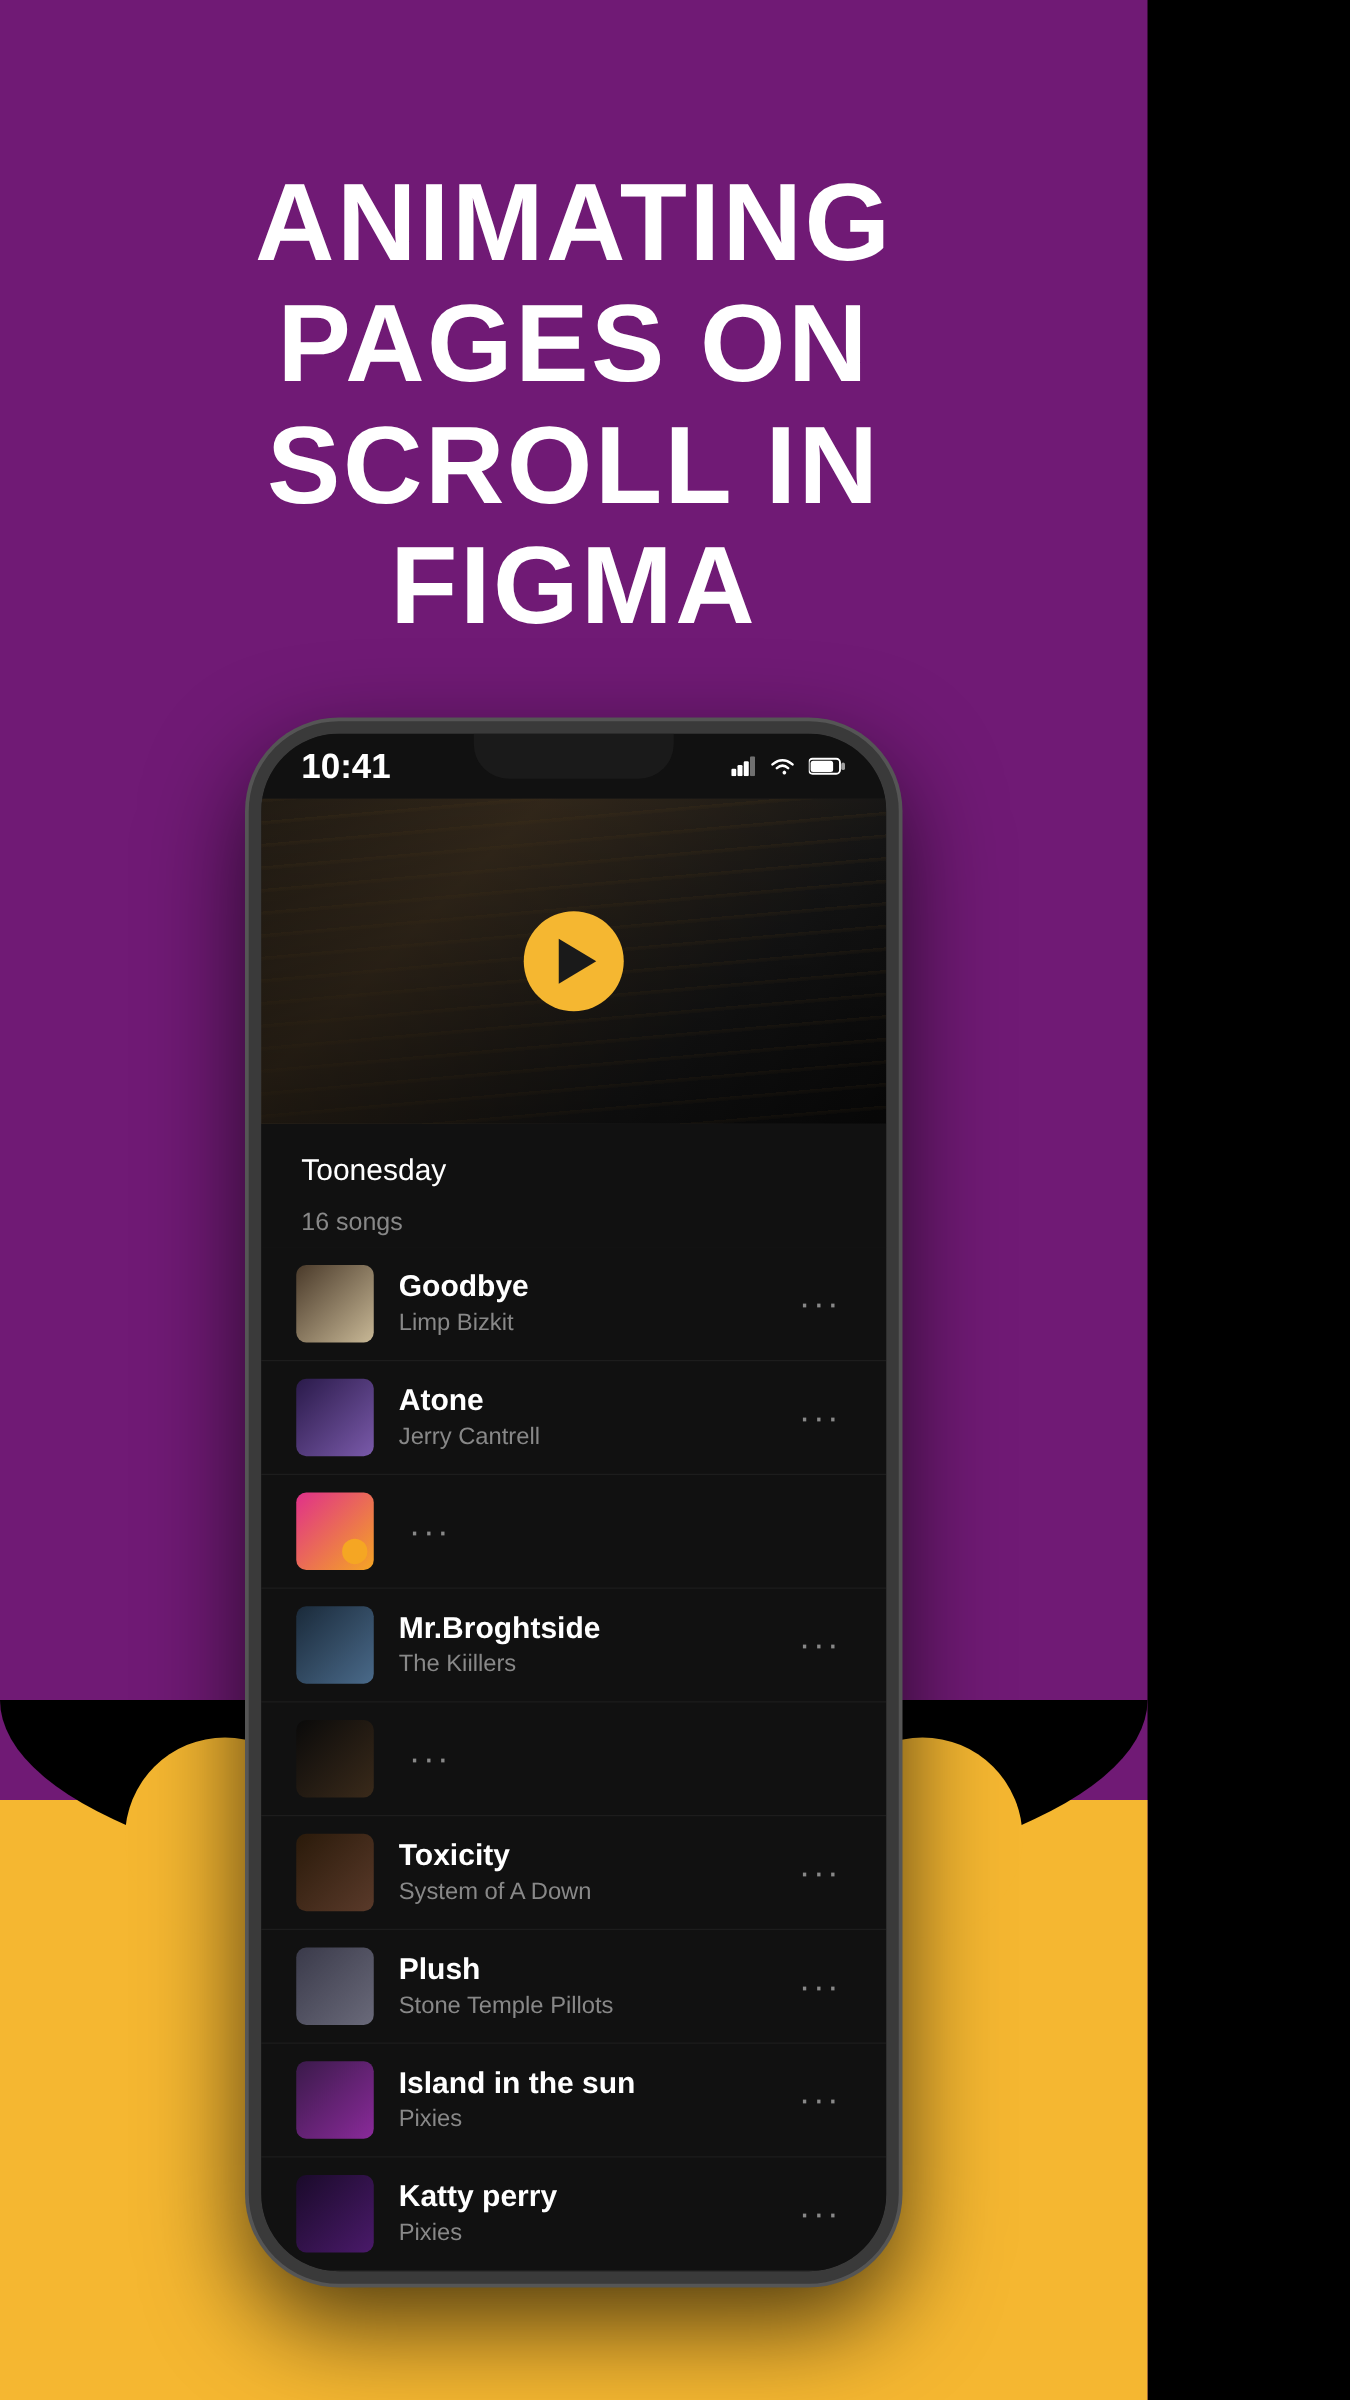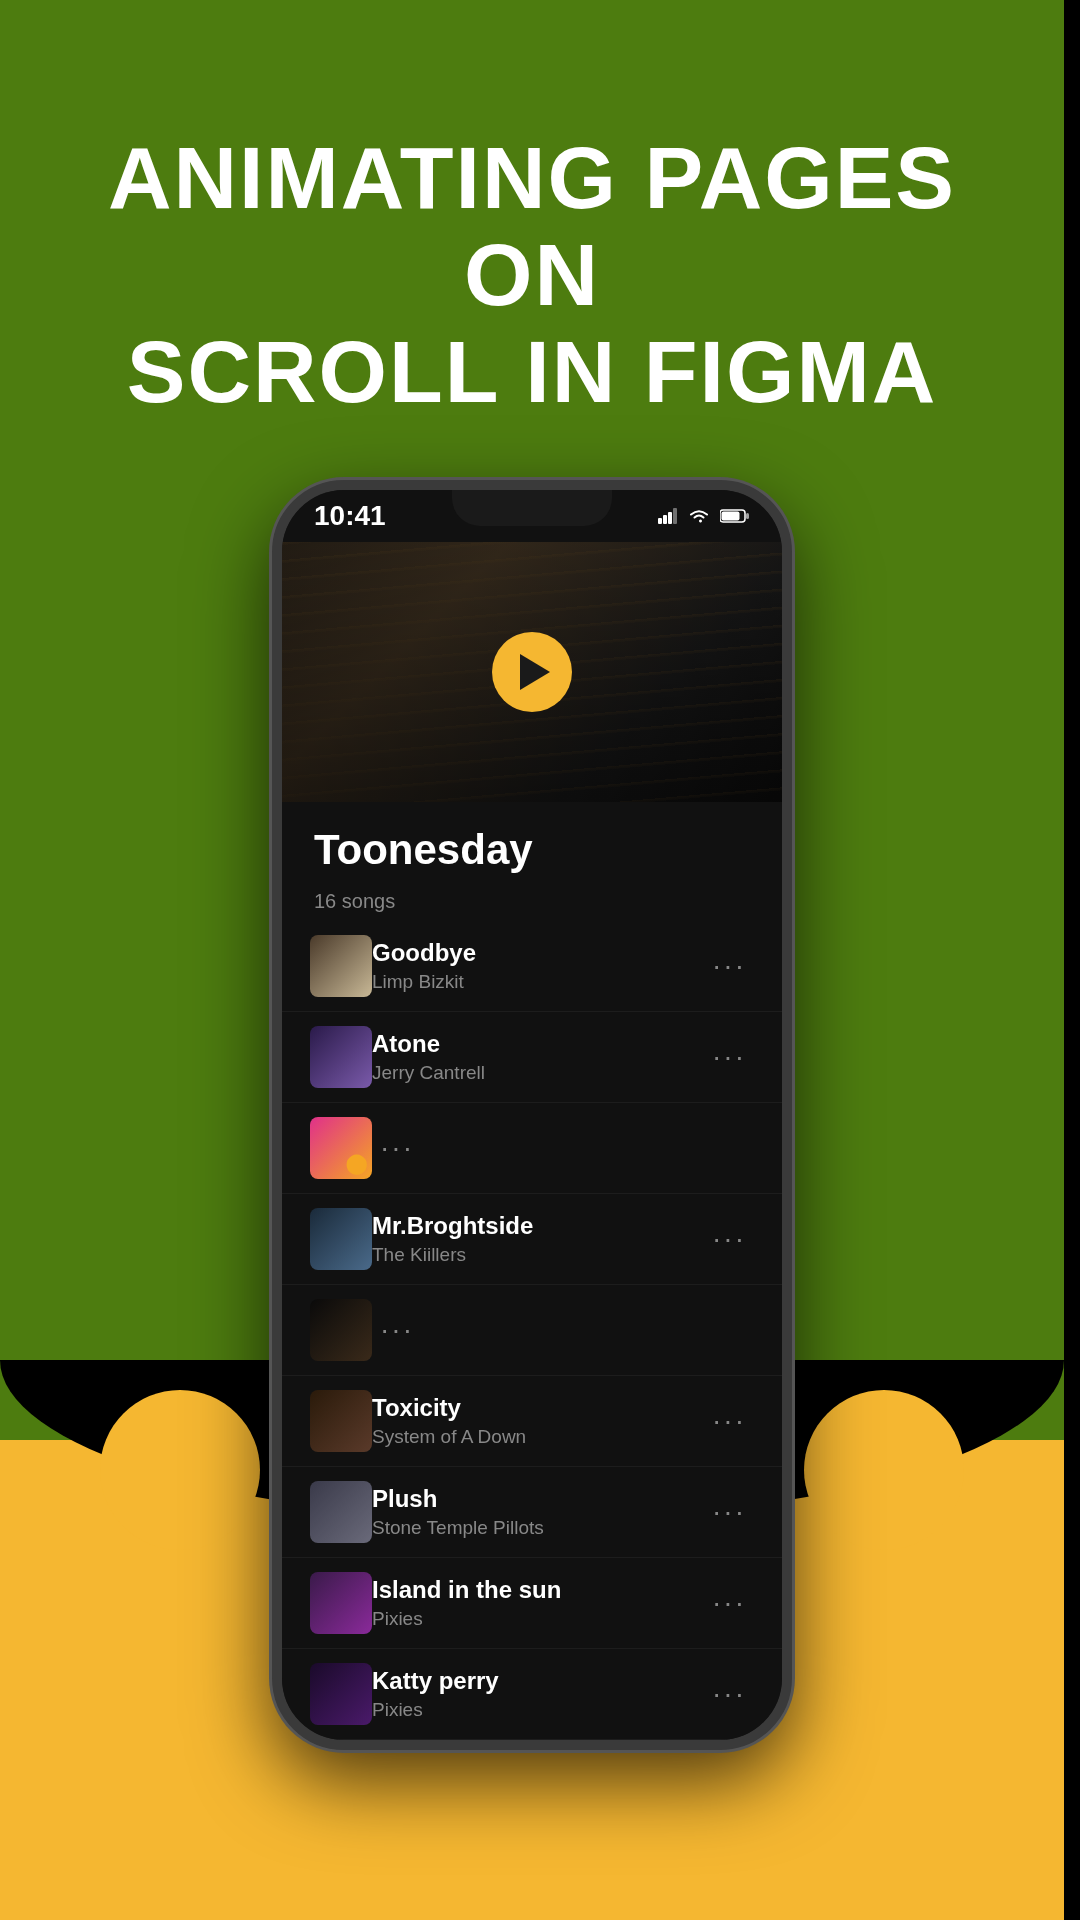--- a/index.html
+++ b/index.html
@@ -7,23 +7,23 @@
 
     body {
       width: 1080px;
       min-height: 1920px;
       background: #000;
       font-family: -apple-system, 'Helvetica Neue', Arial, sans-serif;
       overflow-x: hidden;
     }
 
     .page-background {
-      width: 1064px;
+      width: 918px;
       min-height: 1920px;
-      background: #4d7c0f;
+      background: #701a75;
       position: relative;
     }
 
     
     .yellow-bottom {
       position: absolute;
       bottom: 0;
       left: 0;
       width: 100%;
       height: 480px;
@@ -190,39 +190,40 @@
     }
 
     
     .playlist-info {
       background: #111;
       padding: 24px 32px 8px;
     }
 
     .playlist-name {
       color: #fff;
-      font-size: 42px;
-      font-weight: 700;
+      font-size: 24px;
+      font-weight: 400;
     }
 
     .playlist-count {
       color: #888;
       font-size: 20px;
       margin-top: 16px;
     }
 
     
     .song-list {
       background: #111;
     }
 
     .song-item {
       display: flex;
       align-items: center;
       padding: 14px 28px;
+      gap: 20px;
       border-bottom: 1px solid rgba(255,255,255,0.05);
       cursor: pointer;
     }
 
     .song-thumbnail {
       width: 62px;
       height: 62px;
       border-radius: 8px;
       flex-shrink: 0;
       overflow: hidden;

